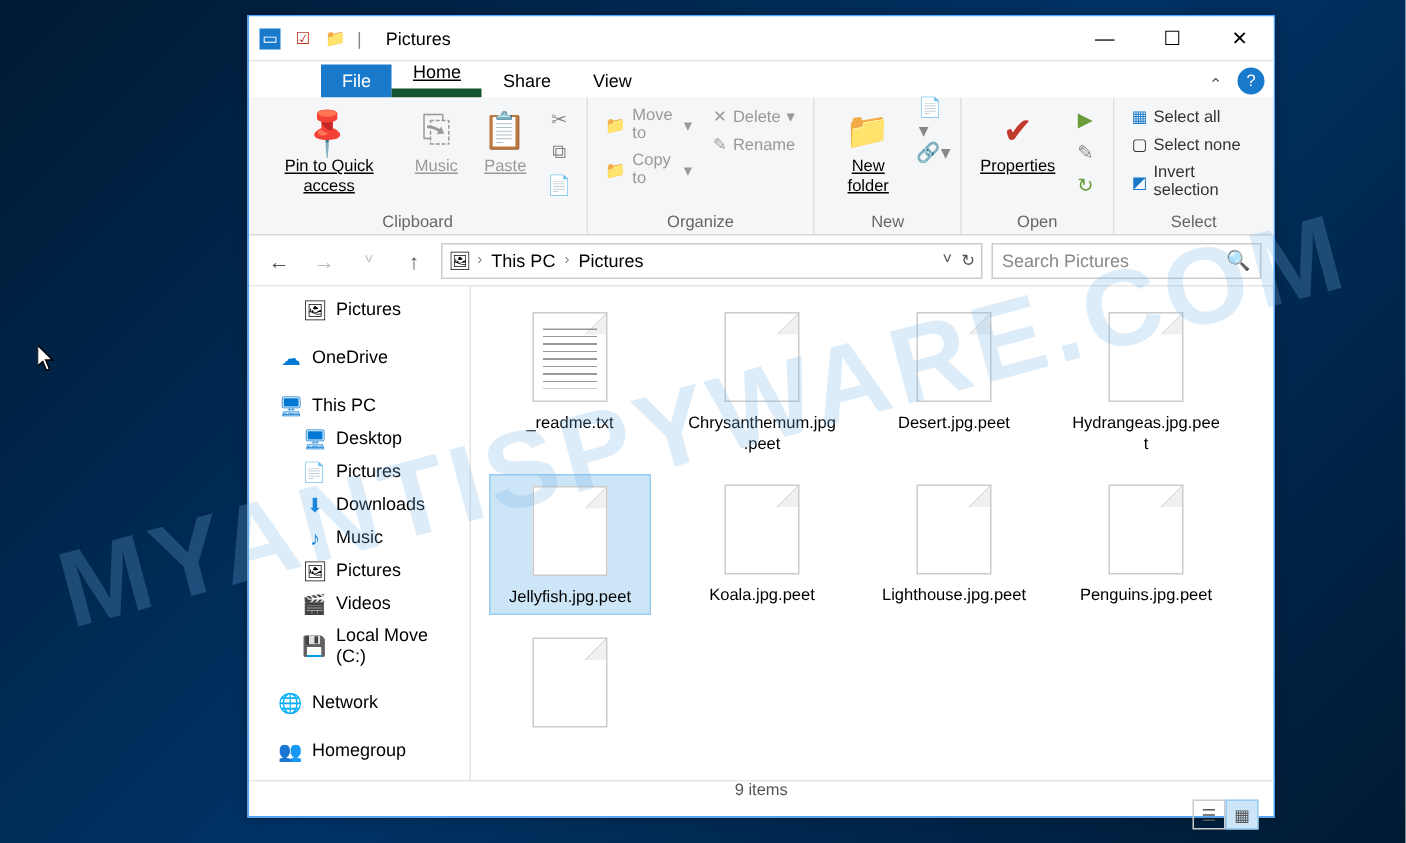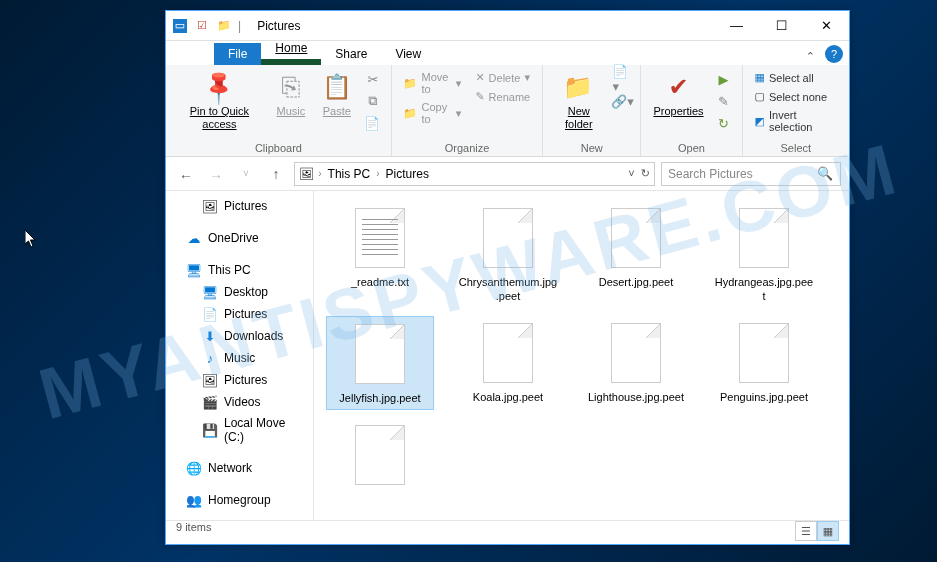--- a/index.html
+++ b/index.html
@@ -57,21 +57,21 @@
     .files-area { flex: 1; padding: 10px 12px; display: flex; flex-wrap: wrap; align-content: flex-start; gap: 8px 20px; overflow-y: auto; }
     .file-item { width: 108px; display: flex; flex-direction: column; align-items: center; padding: 4px; cursor: pointer; }
     .file-item.selected { border: 1px solid #99ccf2; background: #cce5f7; justify-content: center; }
     .file-icon { width: 56px; height: 66px; display: flex; align-items: center; justify-content: center; margin-bottom: 4px; }
     .file-label { font-size: 11px; text-align: center; line-height: 1.3; word-break: break-word; }
     
     .doc-icon { width: 50px; height: 60px; background: #fff; border: 1px solid #ccc; position: relative; }
     .doc-icon::before { content: ""; position: absolute; top: 0; right: 0; width: 14px; height: 14px; background: linear-gradient(135deg, transparent 48%, #ccc 50%, #f0f0f0 52%); }
     .doc-icon.txt::after { content: ""; position: absolute; left: 6px; top: 10px; right: 6px; bottom: 8px; background: repeating-linear-gradient(#999 0 1px, transparent 1px 5px); }
     
-    .statusbar { height: 24px; border-top: 1px solid #e5e5e5; display: flex; padding: 0 10px; font-size: 11px; color: #555; }
+    .statusbar { height: 24px; border-top: 1px solid #e5e5e5; display: flex; align-items: center; padding: 0 10px; font-size: 11px; color: #555; flex-direction: column; }
     .view-btns { margin-left: auto; display: flex; }
     .view-btn { width: 22px; height: 20px; display: flex; align-items: center; justify-content: center; border: 1px solid #ccc; font-size: 11px; }
     .view-btn.active { background: #cce5f7; border-color: #99ccf2; }
     
     .folder-glyph { color: #f0c04a; }
     .pin-glyph { color: #888; transform: rotate(-45deg); display: inline-block; }
   </style>
 </head>
 <body>
 

